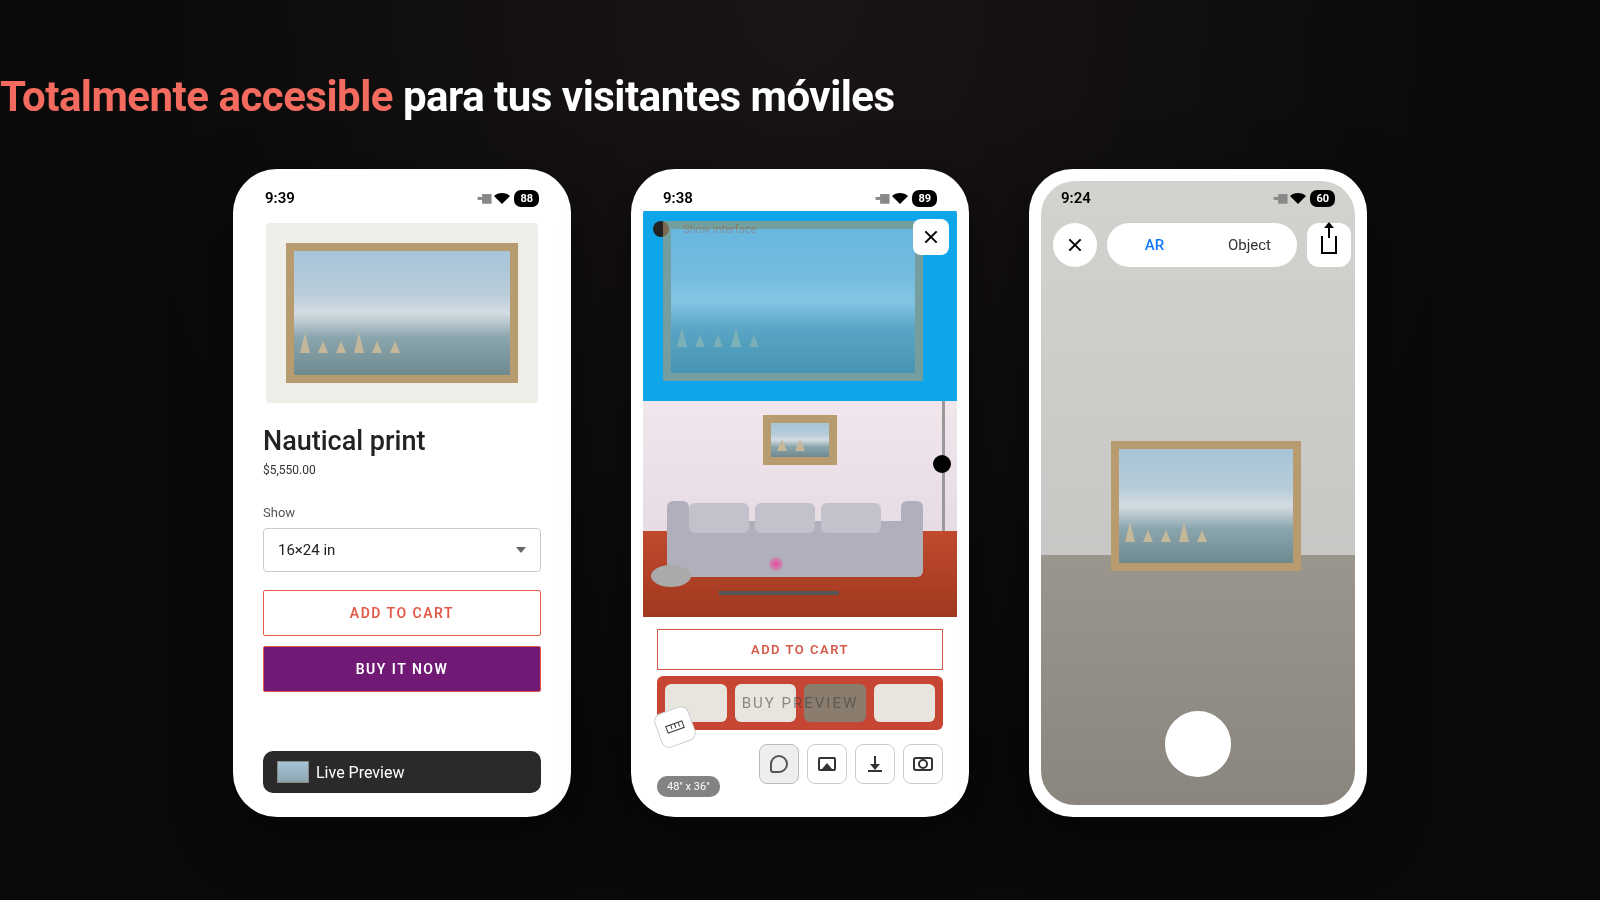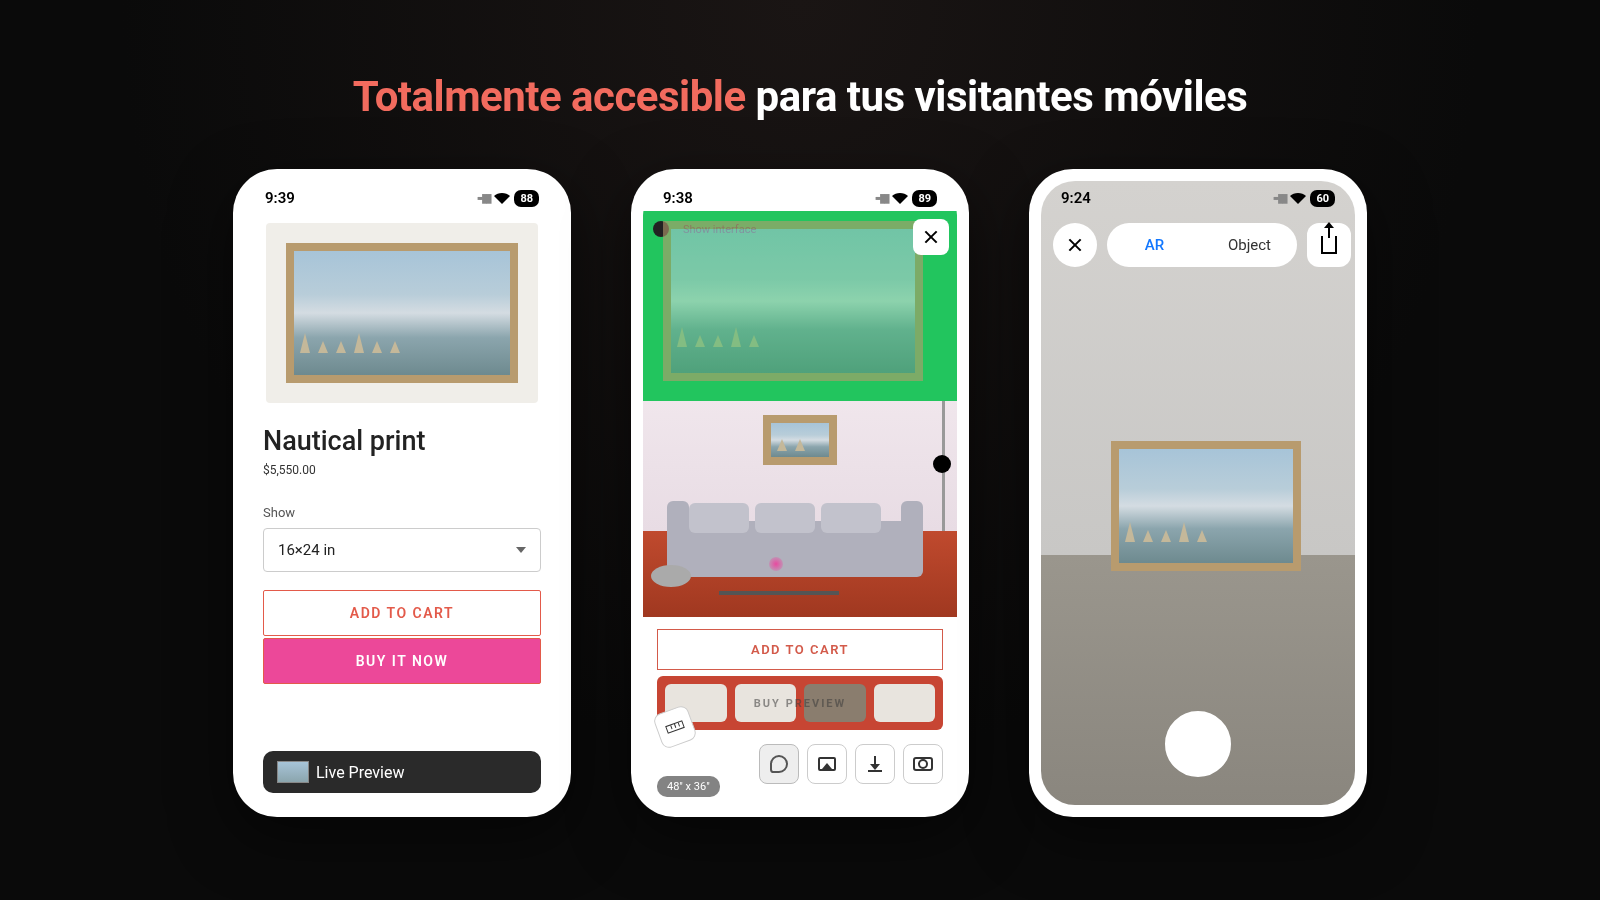--- a/index.html
+++ b/index.html
@@ -1,17 +1,17 @@
 <!DOCTYPE html>
 <html><head>
 <meta charset="utf-8">
 <style>
 *{margin:0;padding:0;box-sizing:border-box;font-family:-apple-system,BlinkMacSystemFont,"Segoe UI",Roboto,sans-serif}
 body{width:1600px;height:900px;background:radial-gradient(ellipse at top,#1a1514 0%,#0a0a0a 60%);overflow:hidden;position:relative}
-.headline{text-align:center;font-size:42px;font-weight:700;padding-top:72px;letter-spacing:-.5px}
+.headline{text-align:left;font-size:42px;font-weight:700;padding-top:72px;letter-spacing:-.5px}
 .headline .accent{color:#f26b5e}
 .headline .rest{color:#fff}
 .phones{display:flex;justify-content:center;gap:60px;margin-top:48px}
 .phone{width:338px;height:648px;background:#fff;border-radius:44px;padding:12px;position:relative;overflow:hidden;box-shadow:0 20px 60px rgba(0,0,0,.5)}
 .screen{width:100%;height:100%;background:#fff;border-radius:34px;overflow:hidden;position:relative}
 .statusbar{display:flex;justify-content:space-between;align-items:center;padding:8px 20px 4px;font-size:15px;font-weight:600;color:#000}
 .sb-right{display:flex;align-items:center;gap:4px}
 .signal{font-size:12px;letter-spacing:-2px;color:#888}
 .battery-pill{background:#000;color:#fff;font-size:11px;padding:2px 6px;border-radius:7px;font-weight:700}
 
@@ -22,46 +22,46 @@
 .sail{width:0;height:0;border-left:5px solid transparent;border-right:5px solid transparent;border-bottom:20px solid #c4b89a}
 .sail.sm{border-bottom-width:12px}
 .framed-lg{width:232px;height:140px}
 .p1-body{padding:0 18px}
 .p1-title{font-size:27px;font-weight:500;margin-top:10px;color:#222}
 .p1-price{font-size:12px;color:#333;margin-top:6px}
 .p1-label{font-size:13px;color:#555;margin-top:28px}
 .p1-select{border:1px solid #ccc;border-radius:4px;padding:12px 14px;margin-top:8px;display:flex;justify-content:space-between;align-items:center;font-size:15px;color:#222}
 .chev{width:0;height:0;border-left:5px solid transparent;border-right:5px solid transparent;border-top:6px solid #666}
 .p1-btn{border:1px solid #e35a4a;color:#e35a4a;text-align:center;padding:14px;margin-top:18px;font-size:14px;font-weight:600;letter-spacing:1.5px;border-radius:2px}
-.p1-btn.fill{background:#ec4899;color:#fff;margin-top:2px}
+.p1-btn.fill{background:#701a75;color:#fff;margin-top:10px}
 .live-preview-bar{position:absolute;bottom:12px;left:18px;right:18px;background:#2a2a2a;color:#fff;border-radius:10px;display:flex;align-items:center;gap:7px;padding:10px 14px;font-size:16px}
 .lp-thumb{width:32px;height:22px;background:linear-gradient(180deg,#a7c4d8,#8ba5ad);border:1px solid #888}
 
-.p2-top{position:relative;background:#22c55e;height:190px}
+.p2-top{position:relative;background:#0ea5e9;height:190px}
 .p2-top .framed{position:absolute;top:10px;left:20px;width:260px;height:160px;opacity:.6}
 .p2-close{position:absolute;top:8px;right:8px;width:36px;height:36px;background:#fff;border-radius:8px;display:flex;align-items:center;justify-content:center;font-size:18px}
 .p2-room{position:relative;height:216px;background:linear-gradient(180deg,#f0e6ec 0%,#e8dce4 60%,#c04a2e 60%,#a03820 100%)}
 .p2-room .onwall{position:absolute;top:14px;left:50%;transform:translateX(-50%);width:74px;height:50px}
 .couch{position:absolute;bottom:40px;left:30px;right:40px;height:56px;background:#b0b0bc;border-radius:6px}
 .couch::before,.couch::after{content:"";position:absolute;bottom:0;width:22px;height:76px;background:#b0b0bc;border-radius:6px}
 .couch::before{left:-6px}
 .couch::after{right:-6px}
 .cush{position:absolute;top:-18px;height:30px;background:#c2c2cc;border-radius:6px}
 .c1{left:16px;width:60px}.c2{left:82px;width:60px}.c3{left:148px;width:60px}
 .cofftable{position:absolute;bottom:22px;left:76px;width:120px;height:4px;background:#555}
 .ottoman{position:absolute;bottom:30px;left:8px;width:40px;height:22px;background:#aaa;border-radius:50%}
 .flowers{position:absolute;bottom:26px;left:124px;width:18px;height:34px}
 .flowers::before{content:"";position:absolute;top:0;left:2px;width:14px;height:14px;background:radial-gradient(circle,#e84aa0,transparent);border-radius:50%}
 .lamp{position:absolute;top:0;right:12px;width:3px;height:130px;background:#999}
 .drag-dot{position:absolute;top:54px;right:6px;width:18px;height:18px;background:#000;border-radius:50%}
 .p2-addcart{margin:12px 14px 6px;border:1px solid #d35a4a;color:#d35a4a;text-align:center;padding:12px;font-size:13px;font-weight:600;letter-spacing:1.5px}
 .p2-thumbs-wrap{margin:0 14px 8px;background:#c74533;border-radius:6px;display:flex;gap:8px;padding:8px;align-items:center;position:relative}
 .p2-thumb{flex:1;height:38px;background:#e8e4de;border-radius:6px}
 .p2-thumb.dark{background:#8a7d6e}
-.p2-buylabel{position:absolute;left:50%;top:50%;transform:translate(-50%,-50%);color:rgba(60,60,60,.55);font-size:11px;letter-spacing:2px;font-weight:700}
+.p2-buylabel{position:absolute;left:50%;top:50%;transform:translate(-50%,-50%);color:rgba(60,60,60,.55);font-size:15px;letter-spacing:2px;font-weight:400}
 .p2-toolbar{display:flex;gap:8px;padding:6px 14px 0;align-items:center}
 .tb-spacer{flex:1}
 .tb-btn{width:40px;height:40px;border:1px solid #ccc;border-radius:8px;display:flex;align-items:center;justify-content:center;background:#fff}
 .tb-btn.dark{background:#eee;border-color:#bbb}
 .ruler-btn{position:absolute;bottom:60px;left:14px;width:36px;height:36px;background:#fff;border:1px solid #ccc;border-radius:8px;display:flex;align-items:center;justify-content:center;transform:rotate(-20deg)}
 .dims-tag{position:absolute;bottom:8px;left:14px;background:rgba(100,100,100,.8);color:#fff;font-size:11px;padding:4px 10px;border-radius:10px}
 .toggle-label{position:absolute;top:12px;left:40px;font-size:11px;color:#4a4a4a}
 .toggle-dot{position:absolute;top:10px;left:10px;width:16px;height:16px;background:#222;border-radius:50%}
 
 .p3-screen{background:linear-gradient(180deg,#d4d2cf 0%,#c8c7c5 60%,#9a968d 60%,#8a867e 100%);height:100%;position:relative}

